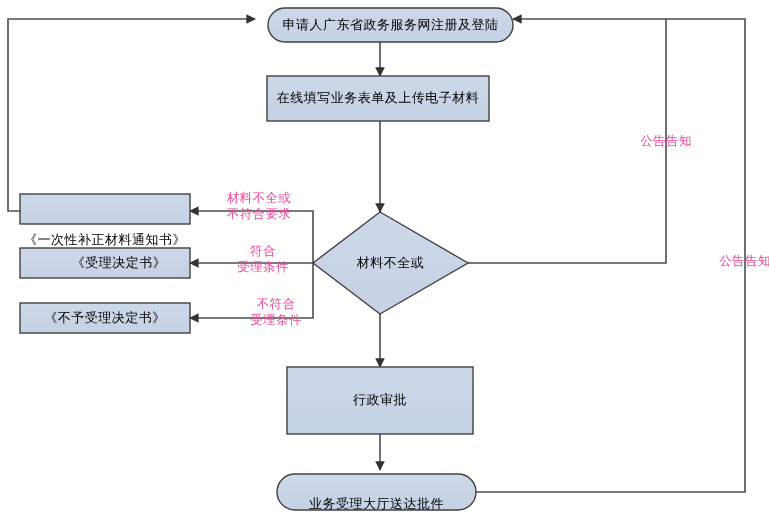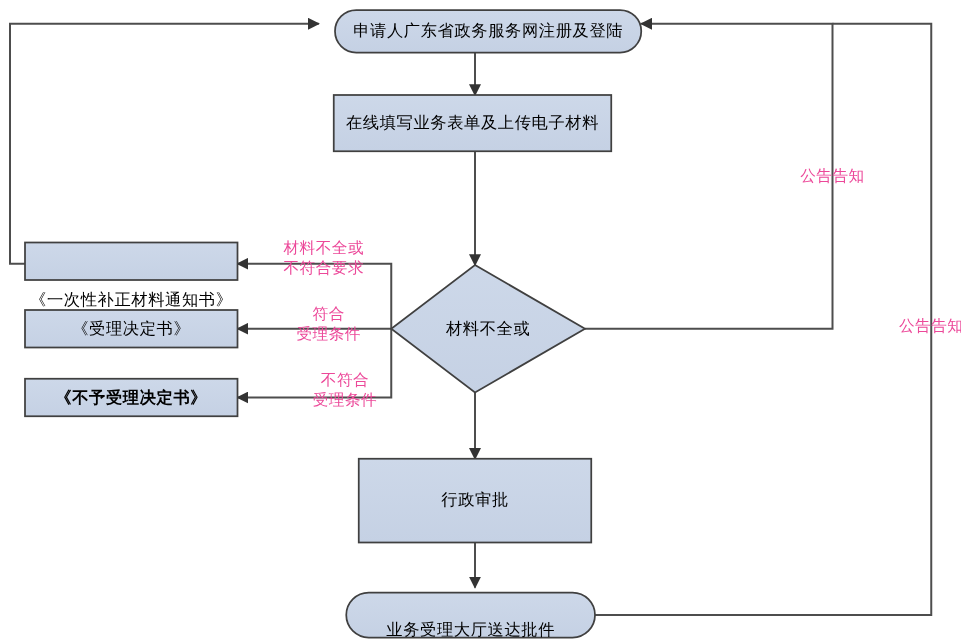--- a/index.html
+++ b/index.html
@@ -101,23 +101,23 @@
   </svg>
 
   <div class="node-label" style="left:268px; top:8px; width:245px; height:34px;">申请人广东省政务服务网注册及登陆</div>
 
   <div class="node-label" style="left:267px; top:76px; width:222px; height:45px;">在线填写业务表单及上传电子材料</div>
 
   <div class="node-label" style="left:313px; top:248px; width:155px; height:30px;">材料不全或</div>
 
   <div class="node-label" style="left:20px; top:194px; width:170px; height:30px;margin-top:31px;">《一次性补正材料通知书》</div>
 
-  <div class="node-label" style="left:20px; top:248px; width:170px; height:30px;">《受理决定书》</div>
+  <div class="node-label" style="left:34px; top:248px; width:170px; height:30px;">《受理决定书》</div>
 
-  <div class="node-label" style="left:20px; top:303px; width:170px; height:30px;font-weight:bold;">《不予受理决定书》</div>
+  <div class="node-label" style="left:20px; top:303px; width:170px; height:30px;">《不予受理决定书》</div>
 
   <div class="node-label" style="left:287px; top:367px; width:186px; height:67px;">行政审批</div>
 
   <div class="node-label" style="left:277px; top:474px; width:199px; height:36px;margin-top:12px;">业务受理大厅送达批件</div>
 
   <div class="edge-label" style="left:214px; top:190px; width:90px; ">
     <div>材料不全或</div>
     <div>不符合要求</div>
   </div>
 

